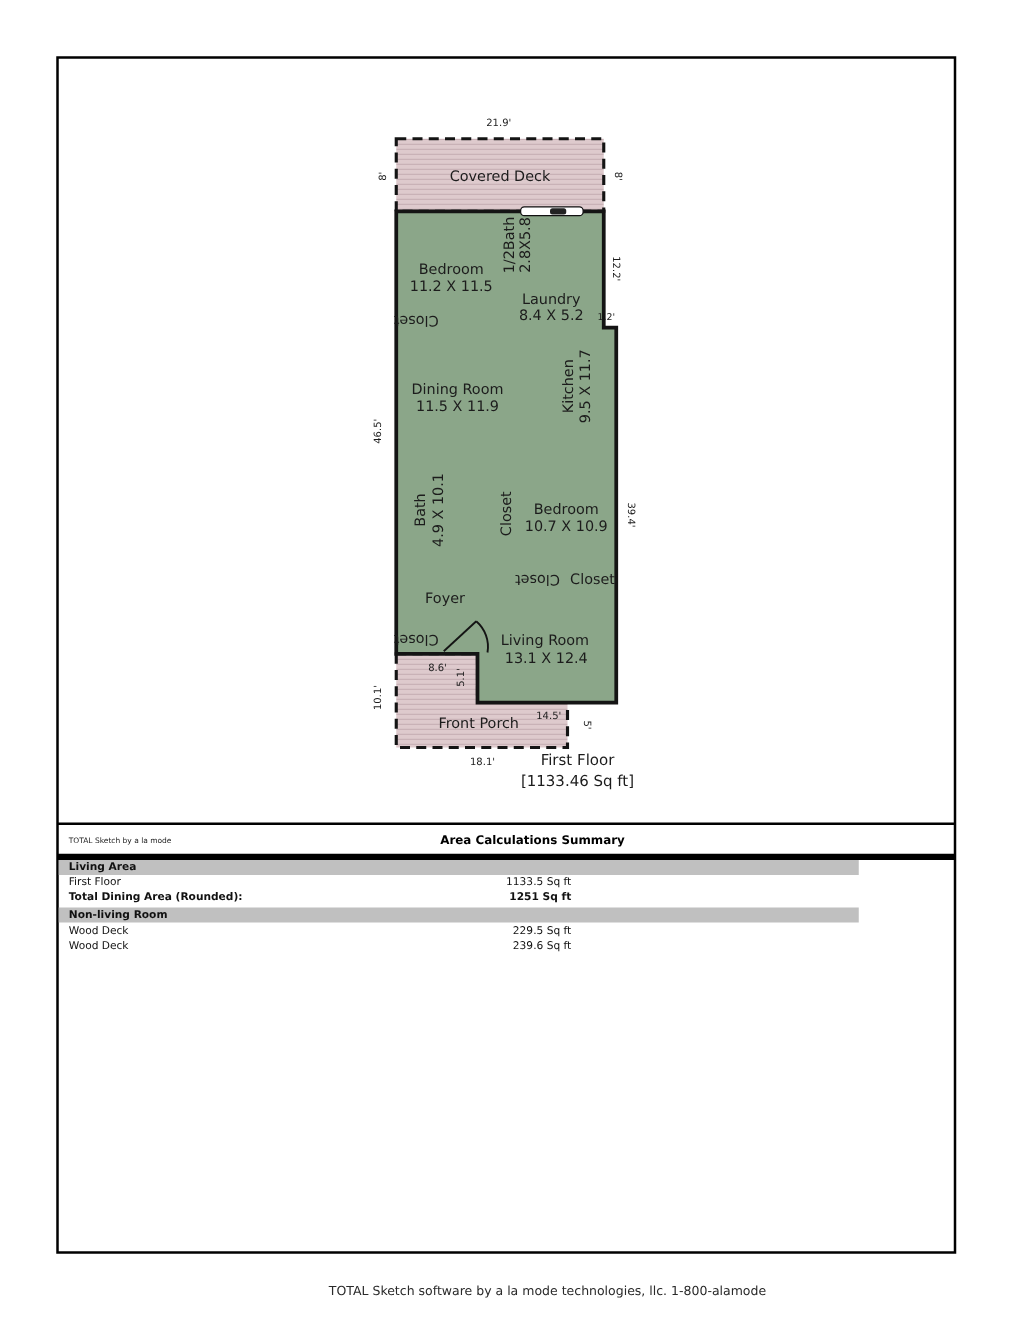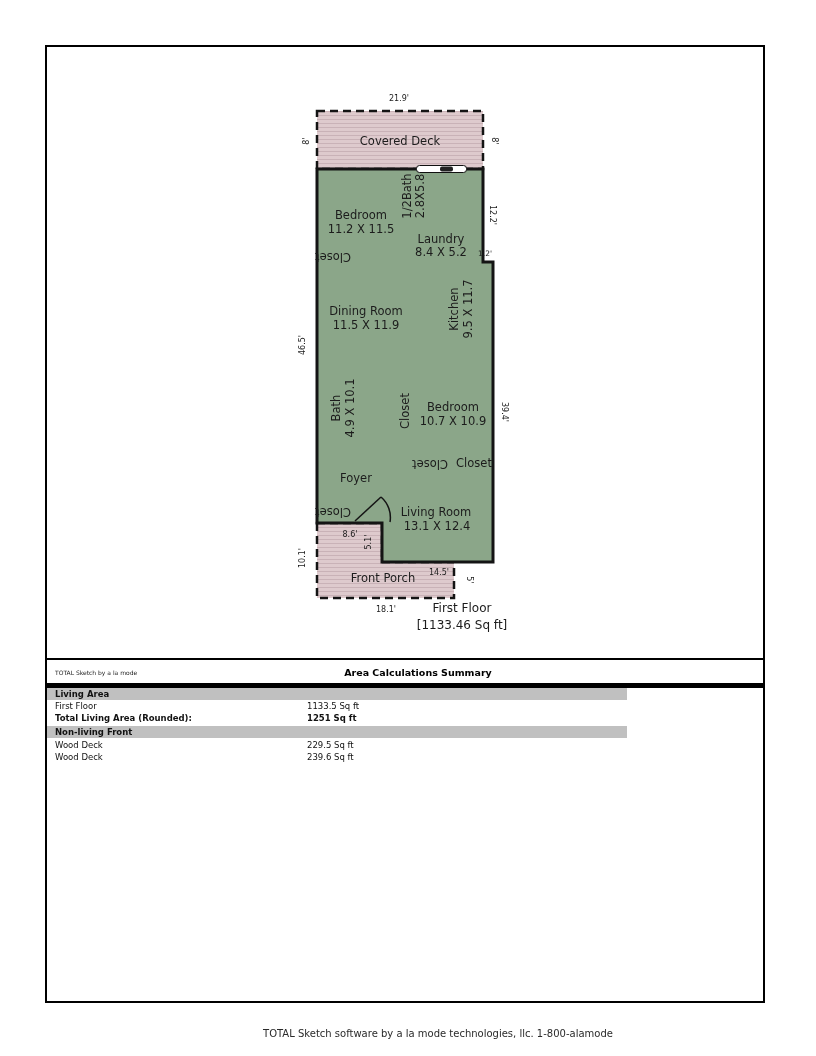--- a/index.html
+++ b/index.html
@@ -7,27 +7,27 @@
   .page-border{position:absolute;left:45px;top:45px;width:720px;height:958px;border:2px solid #000;box-sizing:border-box;}
   svg{position:absolute;left:0;top:0;}
   svg text{font-family:"DejaVu Sans",sans-serif;fill:#1c1c1c;}
   .room-name{font-size:11.5px;}
   .room-dim{font-size:11.5px;}
   .dim{font-size:8px;}
   .dim-sm{font-size:7.5px;}
   .floor-title{font-size:12px;}
   
   .thin-rule{position:absolute;left:46px;top:658px;width:718px;height:2px;background:#000;}
-  .tbl-header{position:absolute;left:47px;top:663px;width:742px;height:18px;}
+  .tbl-header{position:absolute;left:47px;top:663px;width:742px;height:18px;padding-left:16px;}
   .tbl-header .left-tag{position:absolute;left:8px;top:6px;font-size:6px;color:#222;}
   .tbl-header .center-title{position:absolute;left:0;top:4px;width:100%;text-align:center;font-size:9.5px;font-weight:bold;color:#000;}
   .thick-bar{position:absolute;left:46px;top:683px;width:718px;height:5px;background:#000;}
-  .trow{position:absolute;left:47px;width:580px;height:12px;font-size:8.5px;color:#111;}
+  .trow{position:absolute;left:47px;width:640px;height:12px;font-size:8.5px;color:#111;}
   .trow .lbl{position:absolute;left:8px;top:1px;}
-  .trow .val{position:absolute;left:260px;top:1px;width:150px;text-align:left;}
+  .trow .val{position:absolute;left:260px;top:1px;width:150px;text-align:right;}
   .sect{background:#c0c0c0;font-weight:bold;}
   .boldrow{font-weight:bold;}
   .footer{position:absolute;left:0;top:1028px;width:100%;text-align:center;font-size:10px;color:#2a2a2a;transform:translateX(30px);}
 </style>
 </head>
 <body>
 
 <div class="page-border"></div>
 
 <svg width="816" height="660" viewBox="0 0 816 660">
@@ -121,25 +121,25 @@
 <div class="thick-bar"></div>
 
 <div class="trow sect" style="top:688px;">
   <span class="lbl">Living Area</span>
 </div>
 <div class="trow" style="top:700px;">
   <span class="lbl">First Floor</span>
   <span class="val">1133.5 Sq ft</span>
 </div>
 <div class="trow boldrow" style="top:712px;">
-  <span class="lbl">Total Living Area (Rounded):</span>
+  <span class="lbl">Total Dining Area (Rounded):</span>
   <span class="val">1251 Sq ft</span>
 </div>
 <div class="trow sect" style="top:726px;">
-  <span class="lbl">Non-living Front</span>
+  <span class="lbl">Non-living Room</span>
 </div>
 <div class="trow" style="top:739px;">
   <span class="lbl">Wood Deck</span>
   <span class="val">229.5 Sq ft</span>
 </div>
 <div class="trow" style="top:751px;">
   <span class="lbl">Wood Deck</span>
   <span class="val">239.6 Sq ft</span>
 </div>
 

